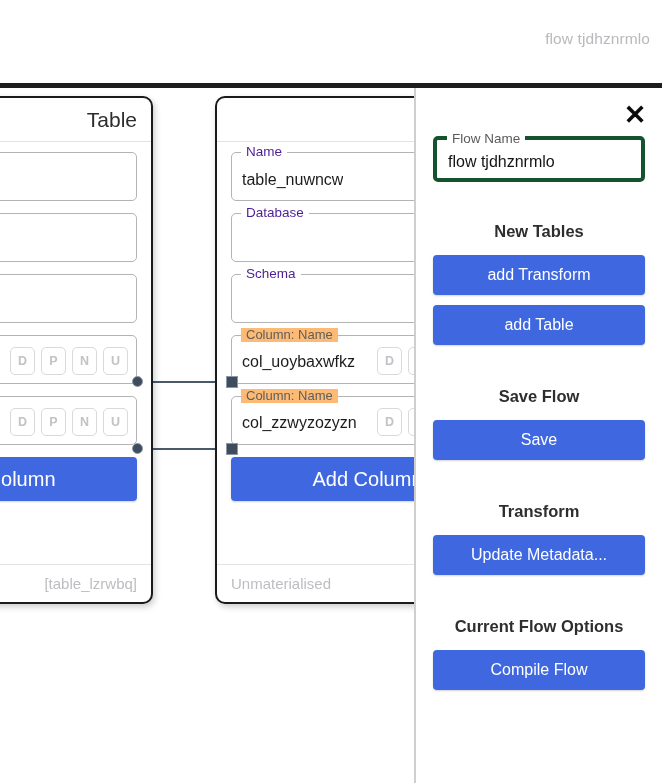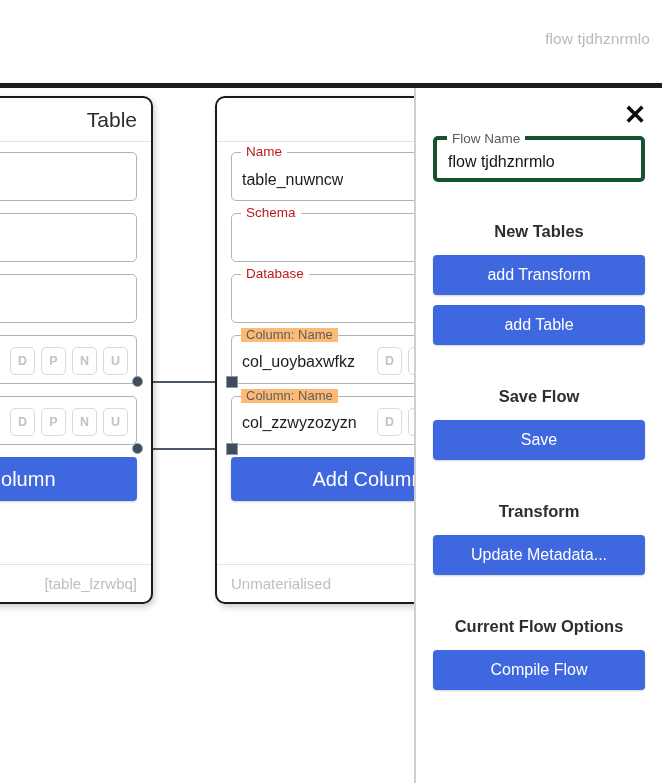--- a/index.html
+++ b/index.html
@@ -111,21 +111,21 @@
     padding: 0 10px;
     background: transparent;
   }
   .field .legend {
     position: absolute;
     top: -8px;
     left: 9px;
     background: #ffffff;
     padding: 0 5px;
     font-size: 13.5px;
-    color: #b91c1c;
+    color: #4c1d95;
     white-space: nowrap;
     line-height: 14px;
   }
   .field .value {
     font-size: 16px;
     color: #1c1c1c;
     white-space: nowrap;
     overflow: hidden;
     padding-top: 6px;
   }
@@ -349,25 +349,25 @@
     <div class="node" style="left:215px; top:8px; width:305px; height:508px;">
       <div class="node-head">
         <div class="node-head-title">Table</div>
       </div>
       <div class="node-body">
         <div class="field">
           <span class="legend">Name</span>
           <span class="value">table_nuwncw</span>
         </div>
         <div class="field">
+          <span class="legend">Database</span>
+          <span class="value"></span>
+        </div>
+        <div class="field">
           <span class="legend">Schema</span>
-          <span class="value"></span>
-        </div>
-        <div class="field">
-          <span class="legend">Database</span>
           <span class="value"></span>
         </div>
 
         <div class="col-field">
           <span class="legend">Column: Name</span>
           <span class="value">col_uoybaxwfkz</span>
           <span class="chips">
             <span class="chip">D</span>
             <span class="chip">P</span>
             <span class="chip">N</span>

